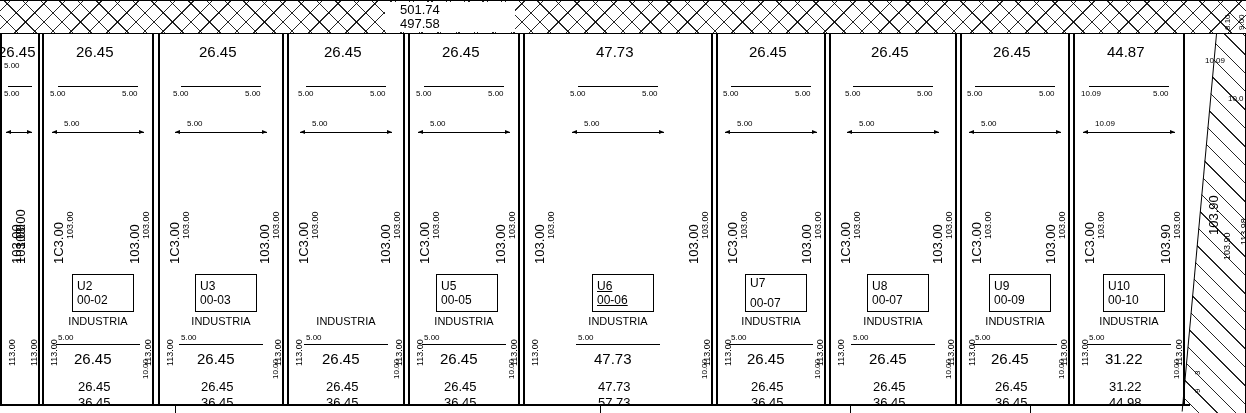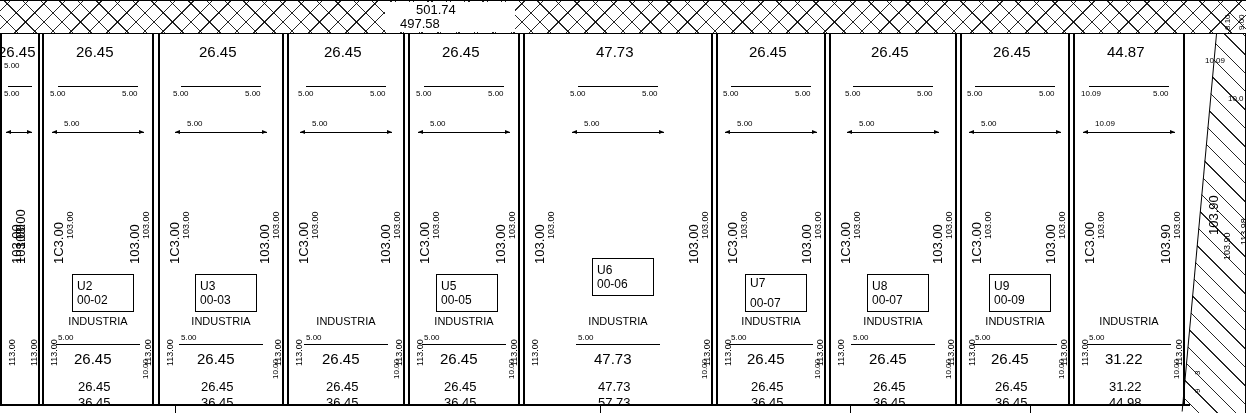--- a/index.html
+++ b/index.html
@@ -50,21 +50,21 @@
 </head>
 <body>
 
 <div id="stage">
 
   <div class="hatch" style="position:absolute;left:0;top:0;width:1246px;height:34px;"></div>
   <div class="ln hline" style="left:0;top:0;width:1246px;"></div>
   <div class="ln hline" style="left:0;top:33px;width:1246px;"></div>
 
   <div style="position:absolute;left:385px;top:2px;width:130px;height:30px;background:#fff;"></div>
-  <div class="lbl mid" style="left:400px;top:3px;margin-left:16px;">501.74</div>
+  <div class="lbl mid" style="left:400px;top:3px;">501.74</div>
   <div class="lbl mid" style="left:400px;top:17px;">497.58</div>
 
   <div class="lbl xs rot" style="left:1224px;top:30px;">8.10</div>
   <div class="lbl xs rot" style="left:1238px;top:30px;">9.00</div>
 
   <div class="hatch1" style="position:absolute;left:1180px;top:34px;width:66px;height:379px;
               clip-path:polygon(36px 0, 66px 0, 66px 379px, 2px 379px);"></div>
   <div class="ln" style="left:1216px;top:34px;width:1px;height:379px;transform:rotate(5.2deg);transform-origin:top center;"></div>
   <div class="ln vline" style="left:1245px;top:34px;height:379px;"></div>
 
@@ -210,21 +210,21 @@
         <div class="lbl xs" style="left:47px;top:56px;">5.00</div>
         <div class="lbl xs" style="left:119px;top:56px;">5.00</div>
         <div class="dim" style="left:49px;top:98px;width:92px;"></div>
         <div class="lbl xs" style="left:61px;top:86px;">5.00</div>
         <div class="lbl mid rot" style="left:10px;top:230px;">103.00</div>
         <div class="lbl mid rot" style="left:164px;top:230px;">103.00</div>
         <div class="lbl sm rot" style="left:24px;top:205px;">103.00</div>
         <div class="lbl sm rot" style="left:178px;top:205px;">103.00</div>
         <div class="lbl sm rot" style="left:8px;top:332px;">113.00</div>
         <div class="lbl sm rot" style="left:180px;top:332px;">113.00</div>
-        <div class="box" style="left:69px;top:224px;width:52px;height:34px;">
+        <div class="box" style="left:69px;top:240px;width:52px;height:34px;text-decoration:underline;">
                 <span class="u">U6</span>
                 <span class="n">00-06</span>
               </div>
         <div class="indus" style="left:61px;top:281px;width:68px;">INDUSTRIA</div>
         <div class="ln hline" style="left:53px;top:310px;width:84px;"></div>
         <div class="lbl xs" style="left:55px;top:300px;">5.00</div>
         <div class="lbl xs rot" style="left:178px;top:345px;">10.00</div>
         <div class="lbl big" style="left:71px;top:317px;">47.73</div>
         <div class="lbl mid" style="left:75px;top:346px;">47.73</div>
         <div class="lbl mid" style="left:75px;top:362px;">57.73</div>
@@ -318,20 +318,24 @@
         <div class="lbl xs" style="left:8px;top:56px;">10.09</div>
         <div class="lbl xs" style="left:80px;top:56px;">5.00</div>
         <div class="dim" style="left:10px;top:98px;width:92px;"></div>
         <div class="lbl xs" style="left:22px;top:86px;">10.09</div>
         <div class="lbl mid rot" style="left:10px;top:230px;">1C3.00</div>
         <div class="lbl mid rot" style="left:86px;top:230px;">103.90</div>
         <div class="lbl sm rot" style="left:24px;top:205px;">103.00</div>
         <div class="lbl sm rot" style="left:100px;top:205px;">103.00</div>
         <div class="lbl sm rot" style="left:8px;top:332px;">113.00</div>
         <div class="lbl sm rot" style="left:102px;top:332px;">113.00</div>
+        <div class="box" style="left:30px;top:240px;width:52px;height:34px;">
+                <span class="u">U10</span>
+                <span class="n">00-10</span>
+              </div>
         <div class="indus" style="left:22px;top:281px;width:68px;">INDUSTRIA</div>
         <div class="ln hline" style="left:14px;top:310px;width:84px;"></div>
         <div class="lbl xs" style="left:16px;top:300px;">5.00</div>
         <div class="lbl xs rot" style="left:100px;top:345px;">10.00</div>
         <div class="lbl big" style="left:32px;top:317px;">31.22</div>
         <div class="lbl mid" style="left:36px;top:346px;">31.22</div>
         <div class="lbl mid" style="left:36px;top:362px;">44.98</div>
       </div>
     </div>
 

